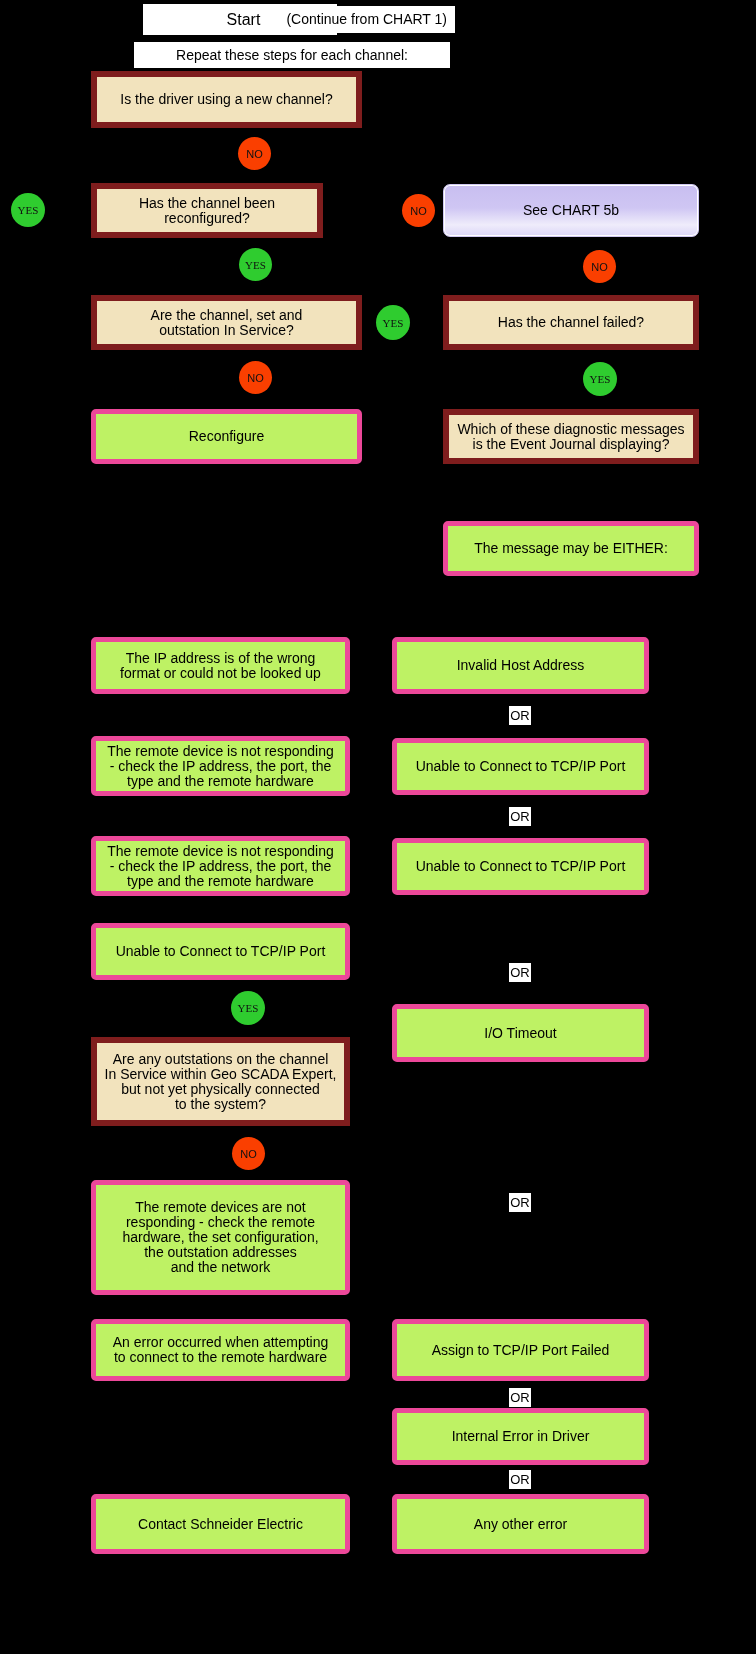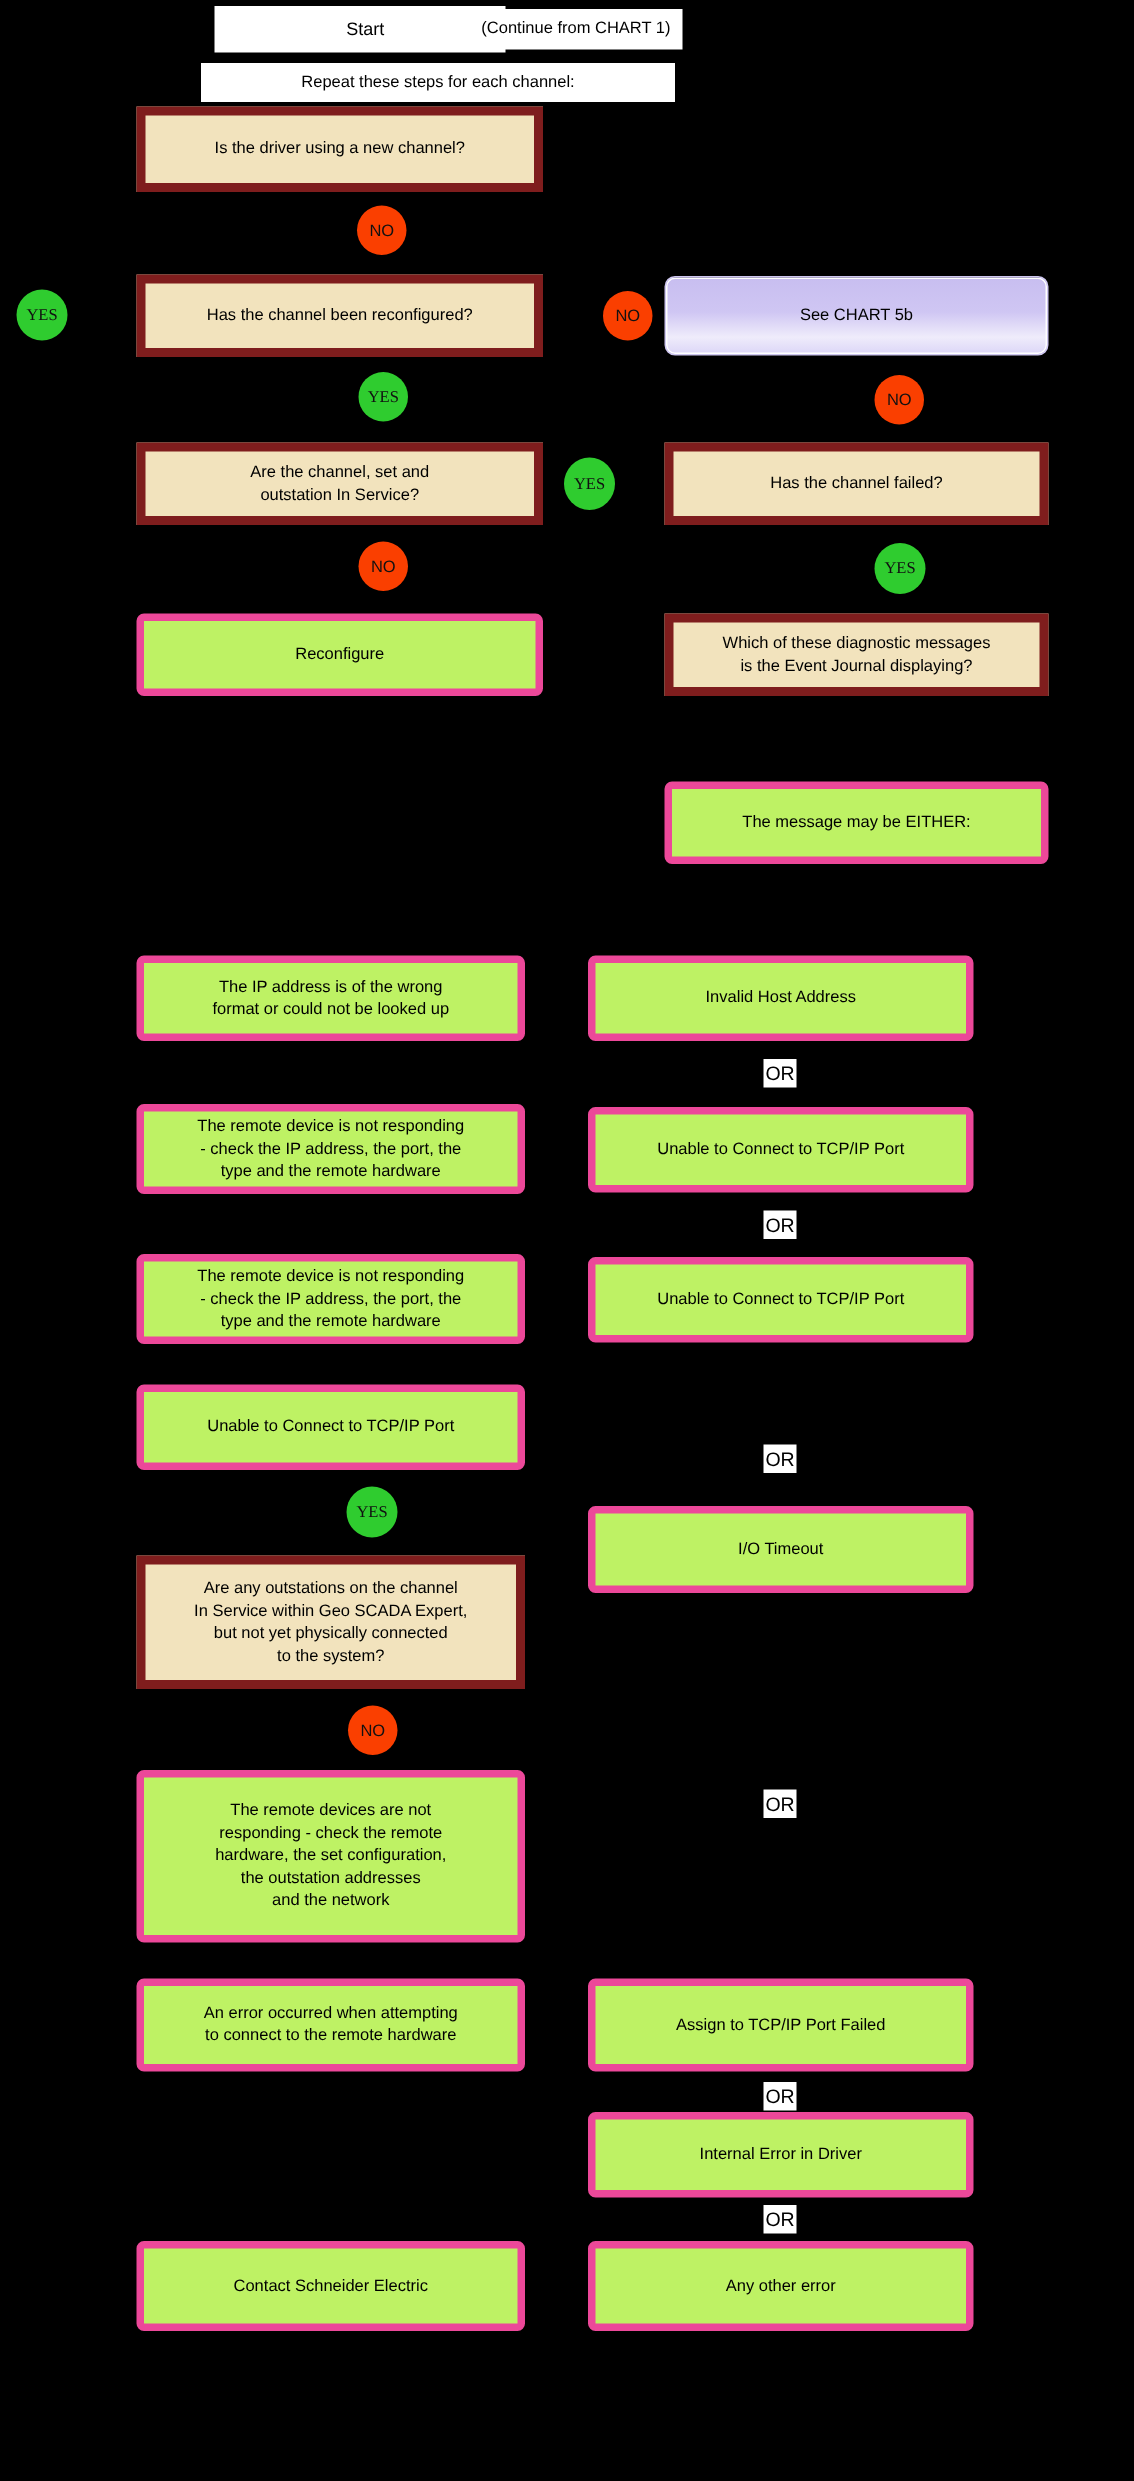--- a/index.html
+++ b/index.html
@@ -16,21 +16,21 @@
     font-family: "Liberation Sans", sans-serif;
   }
   .node {
     position: absolute;
     box-sizing: border-box;
     display: flex;
     align-items: center;
     justify-content: center;
     text-align: center;
     color: #000000;
-    font-size: 11px;
+    font-size: 14px;
     line-height: 15px;
     white-space: pre-line;
     padding: 2px 6px;
   }
   
   .decision {
     background: #f2e3bd;
     border: 6px solid #7f1d1d;
   }
   
@@ -38,21 +38,21 @@
     background: #bef264;
     border: 5px solid #ec4899;
     border-radius: 5px;
   }
   
   .plain {
     background: #ffffff;
     border: 0;
   }
   .start-box {
-    font-size: 12px;
+    font-size: 16px;
     font-weight: normal;
     padding-left: 13px;
   }
   .chart-ref {
     background: linear-gradient(to bottom, #c8bef0 0%, #cfc6f3 45%, #efecfb 78%, #dcd6f7 100%);
     border: 1px solid #cfc7f0;
     border-radius: 7px;
     box-shadow: inset 0 0 0 1px #ffffff;
   }
   
@@ -92,21 +92,21 @@
   <div class="node plain" style="left:280px; top:6px; width:175px; height:27px; justify-content:flex-end; padding-right:8px;">(Continue from CHART 1)</div>
 
   <div class="node plain" style="left:91px; top:42px; width:316px; height:26px;margin-left:43px;">Repeat these steps for each channel:</div>
 
   <div class="node decision" style="left:91px; top:71px; width:271px; height:57px;">Is the driver using a new channel?</div>
 
   <div class="pill pill-no" style="left:238px; top:137px; width:33px; height:33px;">NO</div>
 
   <div class="pill pill-yes" style="left:11px; top:193px; width:34px; height:34px;">YES</div>
 
-  <div class="node decision" style="left:91px; top:183px; width:271px; height:55px;">Has the channel been reconfigured?</div>
+  <div class="node decision" style="left:91px; top:183px; width:232px; height:55px;">Has the channel been reconfigured?</div>
 
   <div class="pill pill-yes" style="left:239px; top:248px; width:33px; height:33px;">YES</div>
 
   <div class="node decision" style="left:91px; top:295px; width:271px; height:55px;">Are the channel, set and
 outstation In Service?</div>
 
   <div class="pill pill-no" style="left:239px; top:361px; width:33px; height:33px;">NO</div>
 
   <div class="node action" style="left:91px; top:409px; width:271px; height:55px;">Reconfigure</div>
 

